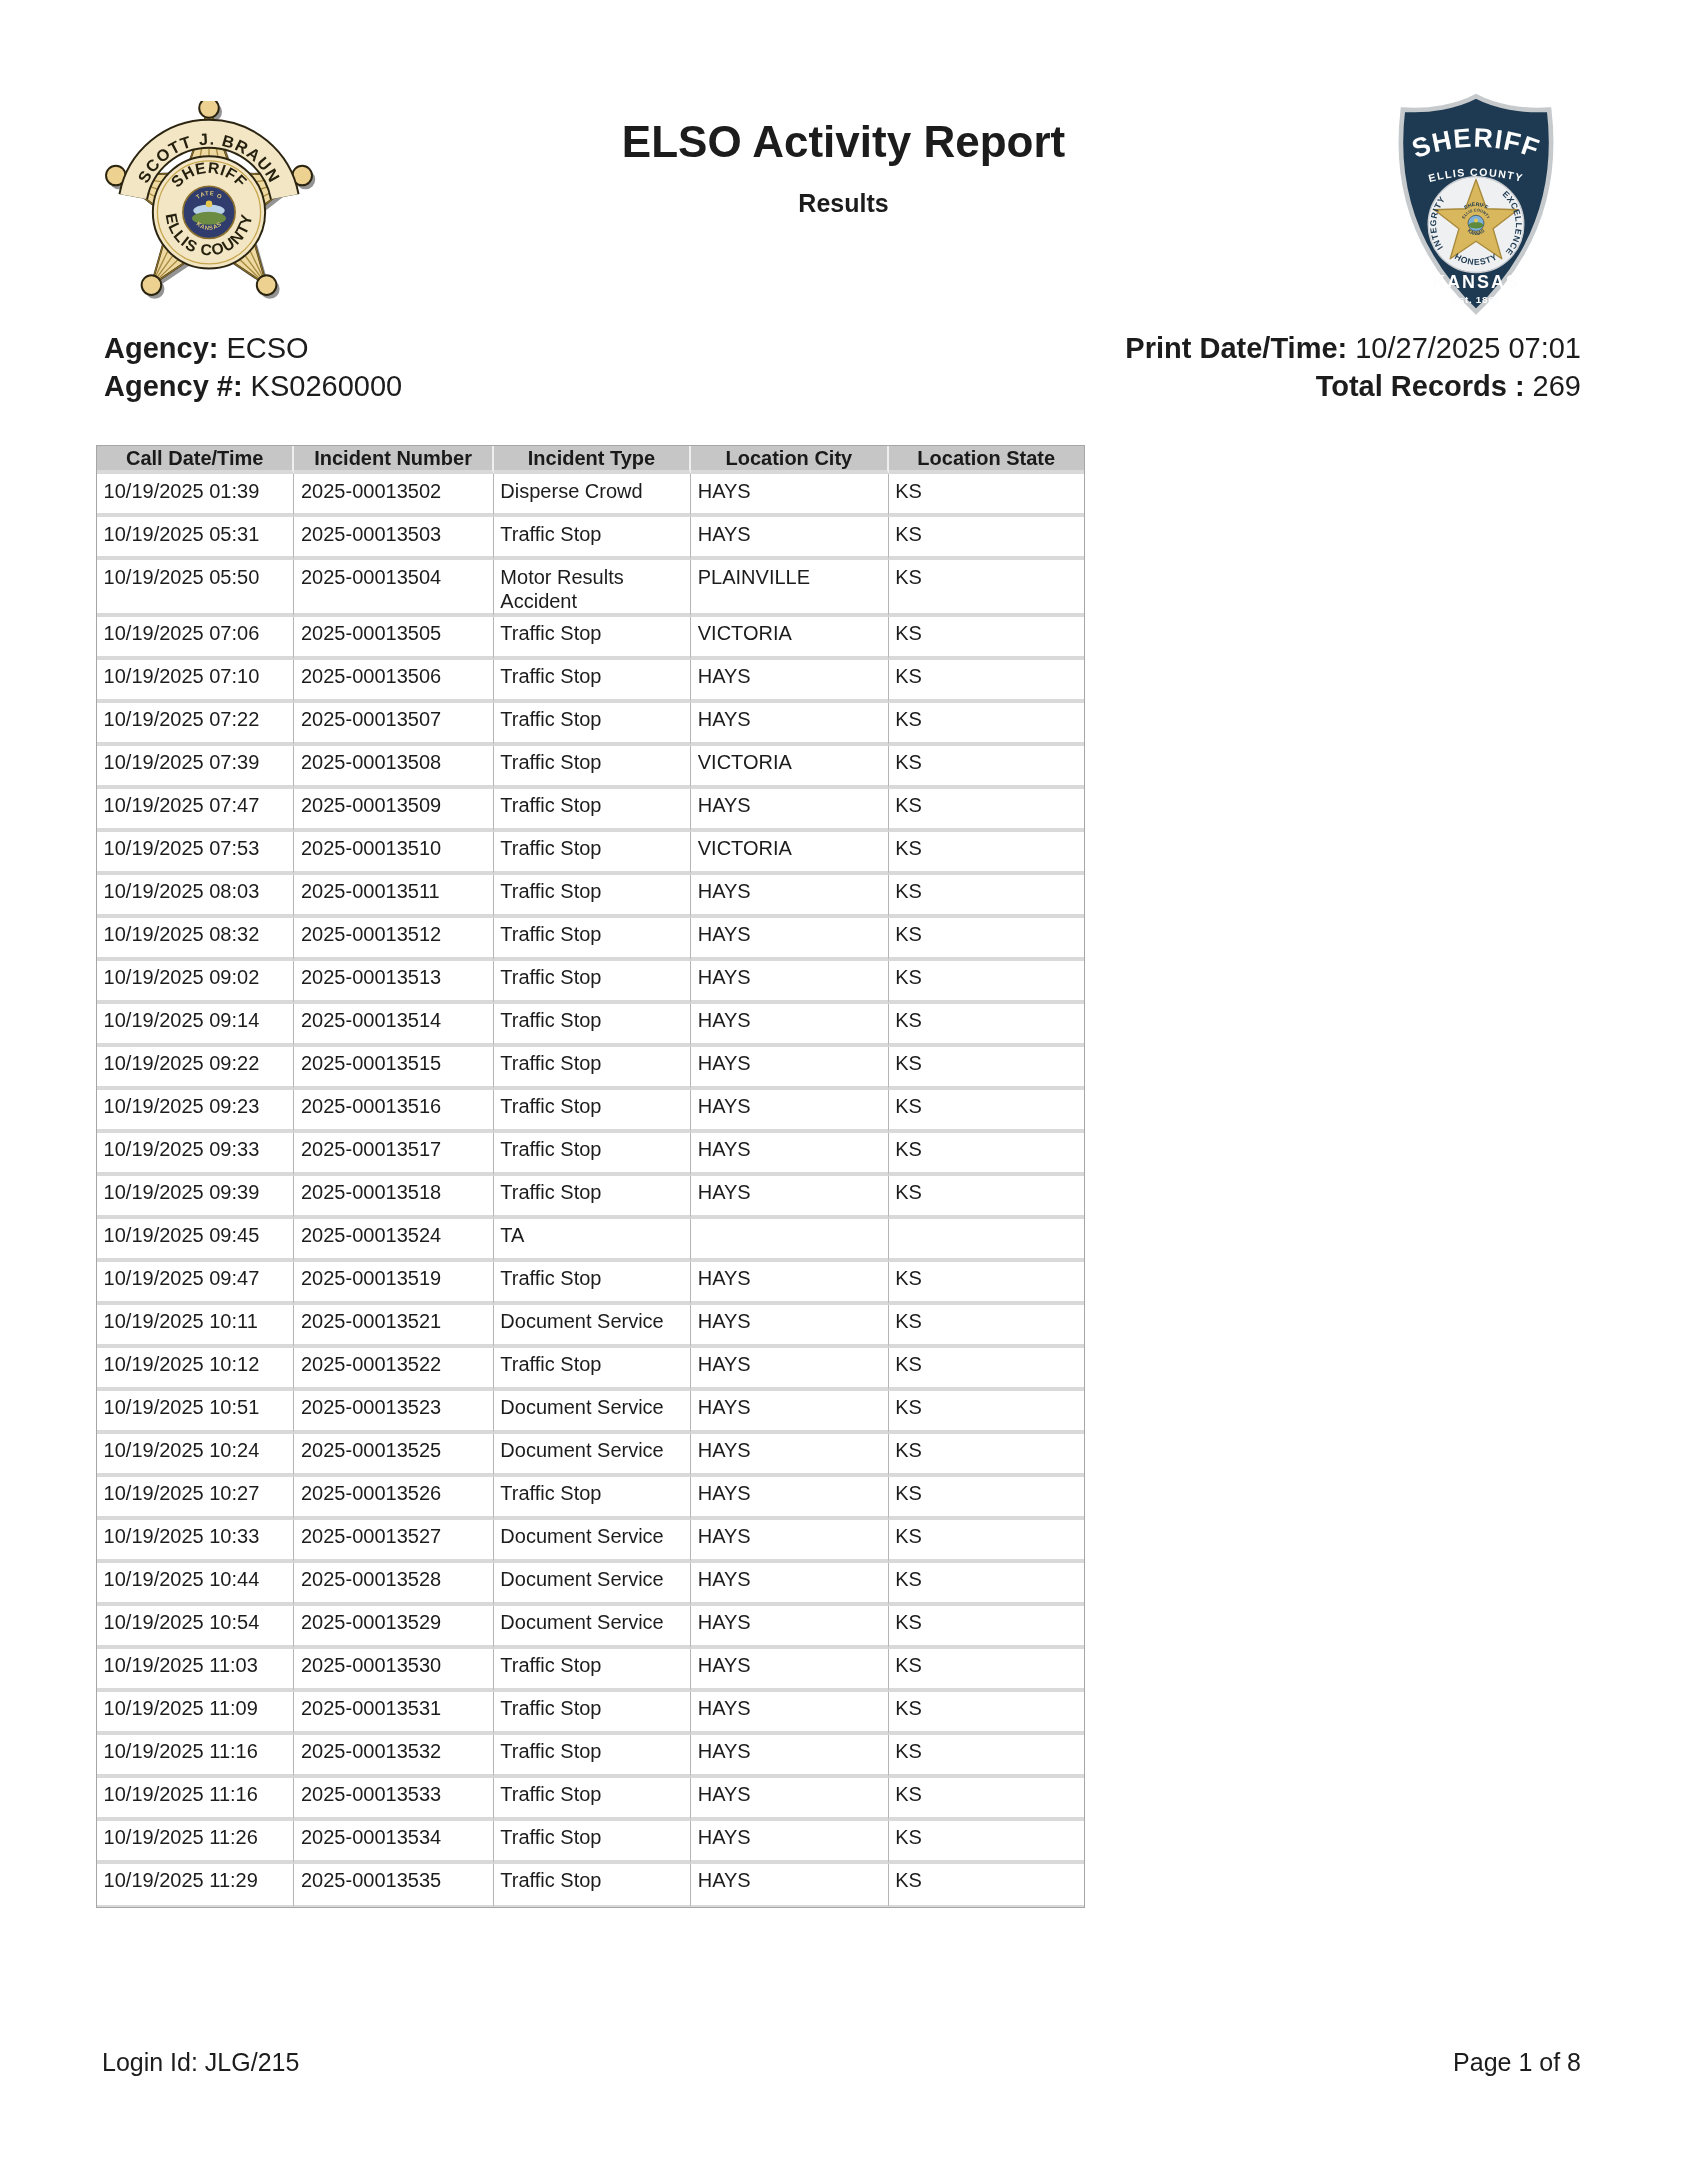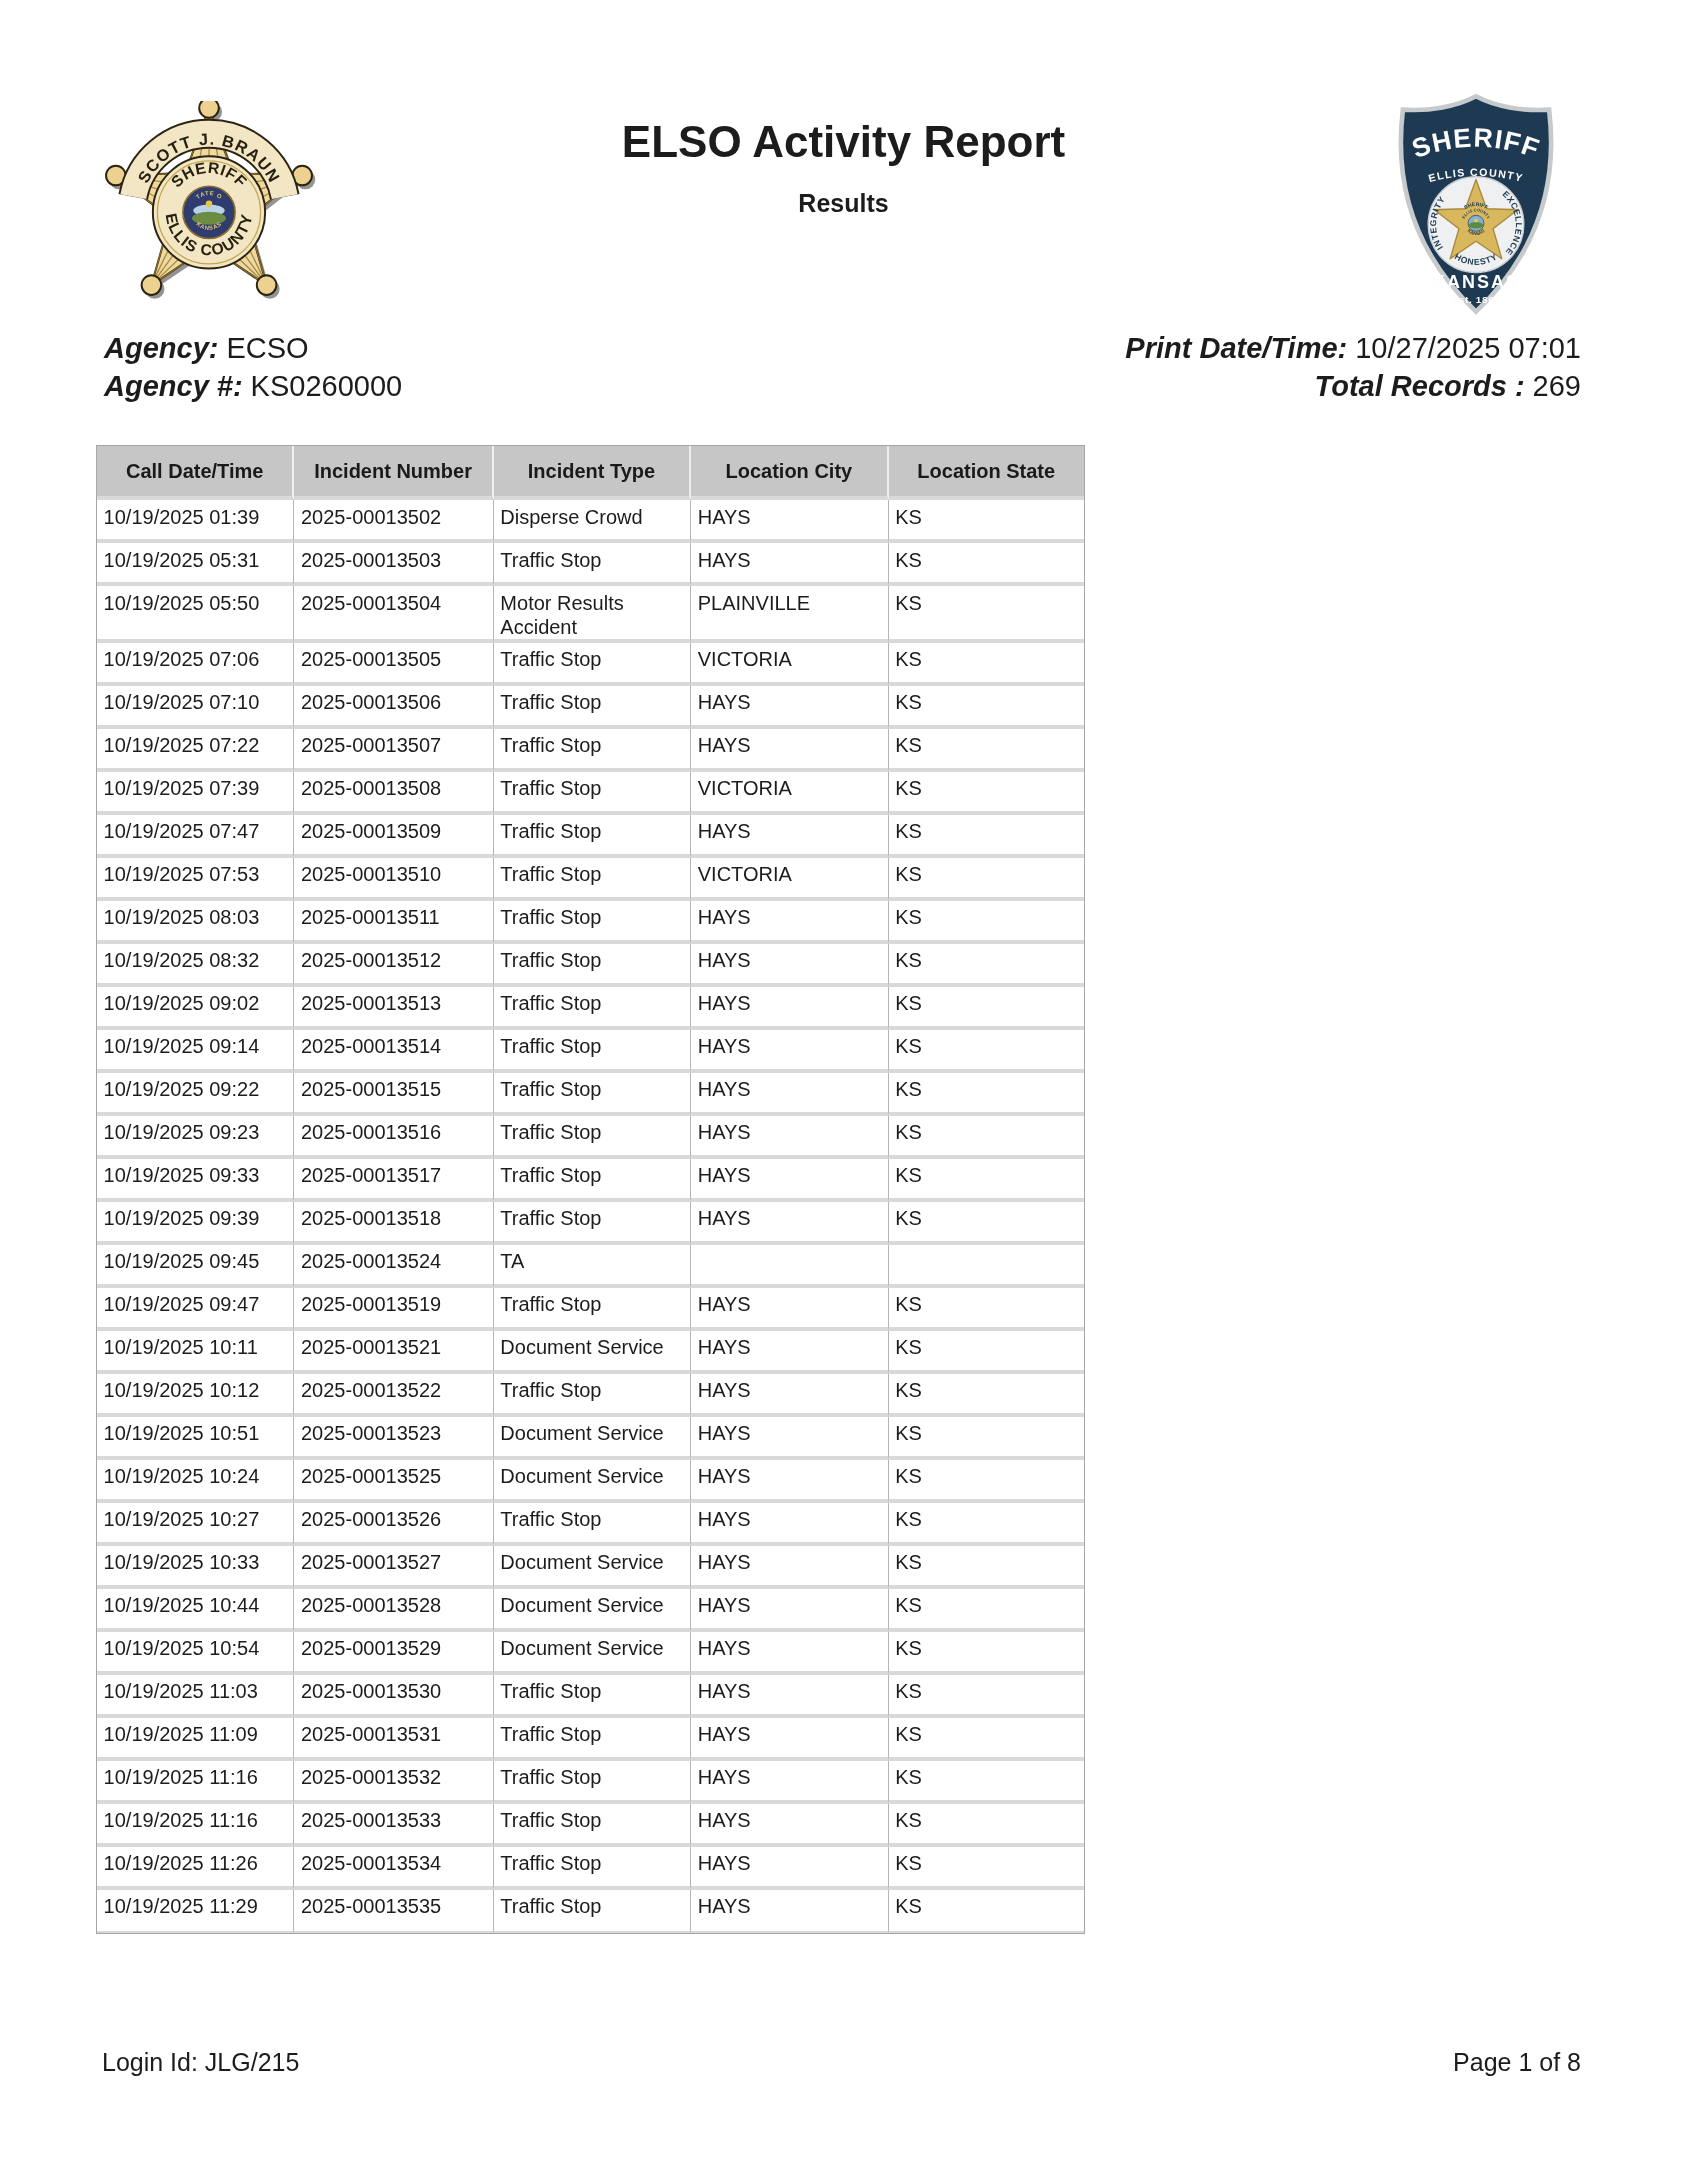--- a/index.html
+++ b/index.html
@@ -12,31 +12,31 @@
 
   .badge-star { position:absolute; left:98px; top:101px; width:222px; height:226px; }
   .patch      { position:absolute; left:1388px; top:93px; width:176px; height:222px; }
 
   .title-block { position:absolute; left:0; top:118px; width:100%; text-align:center; }
   .title    { font-size:44px; font-weight:700; line-height:48px; }
   .subtitle { font-size:25px; font-weight:700; margin-top:22.5px; }
 
   .meta-left  { position:absolute; left:104px;  top:329px; font-size:29px; line-height:38px; white-space:nowrap; }
   .meta-right { position:absolute; right:106px; top:329px; font-size:29px; line-height:38px; text-align:right; white-space:nowrap; }
-  .b { font-weight:700;font-style:italic; }
+  .b { font-weight:700; }
   .val { margin-left:8px; }
 
   .report-table {
     position:absolute; left:96px; top:445px; width:989px;
     border-collapse:separate; border-spacing:0;
     border:1.3px solid #a6a6a6; font-size:20px; table-layout:fixed;
   }
   .report-table th {
     background:#c6c6c6; font-weight:700; text-align:center; vertical-align:middle;
-    height:54px; padding:0 2.6px;
+    height:28px; padding:0 2.6px;
     border-right:2.6px solid #efefef; border-bottom:4px solid #d9d9d9;
     color:#1a1a1a;
   }
   .report-table th:last-child { border-right:0;margin-top:48px; }
   .report-table td {
     background:#ffffff; vertical-align:top;
     height:43px; line-height:24px; padding:4.6px 5.3px 0 6.6px;
     border-right:1.3px solid #b5b5b5; border-bottom:4px solid #d9d9d9;
     overflow:hidden;
   }

